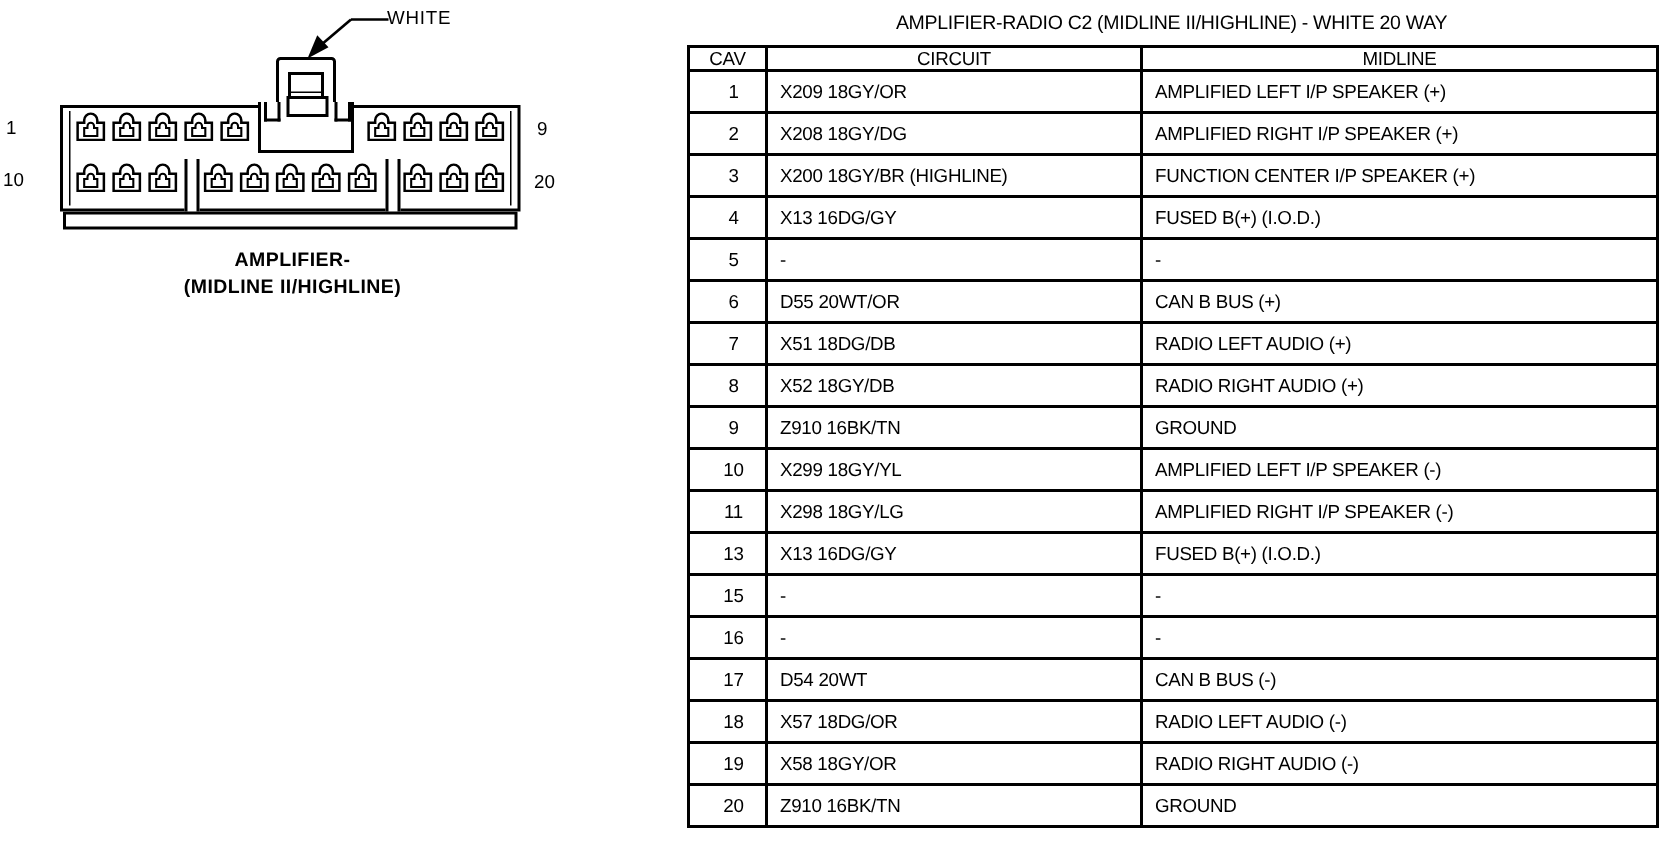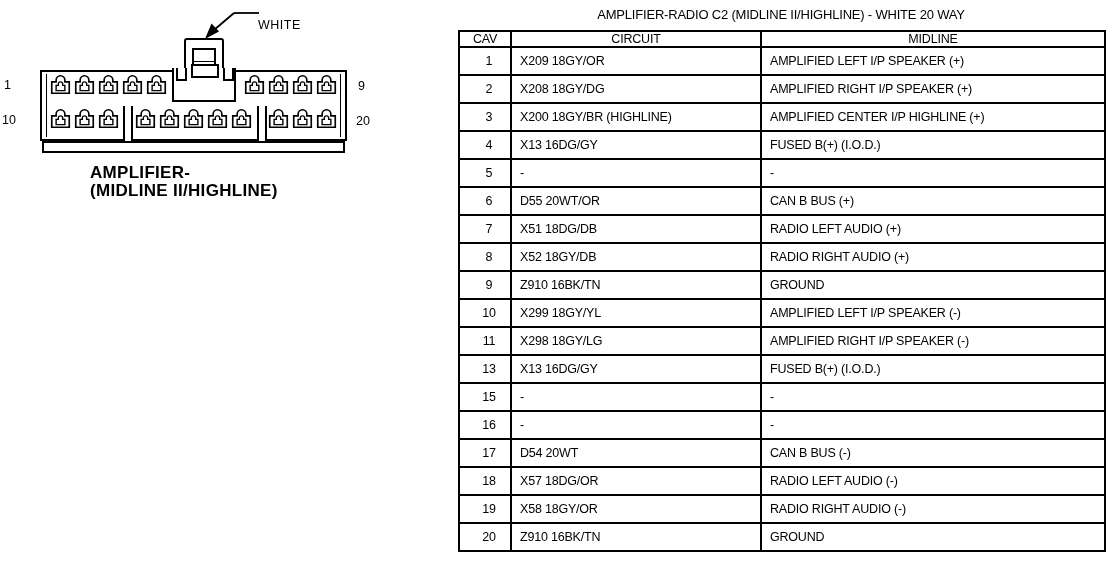--- a/index.html
+++ b/index.html
@@ -5,21 +5,21 @@
   html,body{margin:0;padding:0;}
   body{
     width:1120px;height:568px;background:#ffffff;
     font-family:"Liberation Sans", sans-serif;color:#000;
     -webkit-font-smoothing:antialiased;
   }
   .canvas{position:relative;width:1120px;height:568px;background:#fff;overflow:hidden;}
 
   
   .diagram{position:absolute;left:0;top:0;width:455px;height:568px;}
-  .white-label{position:absolute;left:258px;top:18px;font-size:12.5px;letter-spacing:.5px;}
+  .white-label{position:absolute;left:258px;top:5px;font-size:12.5px;letter-spacing:.5px;}
   .leader{position:absolute;left:203px;top:9px;}
 
   .latch-outer{position:absolute;left:184px;top:38px;width:36px;height:28px;
     border:2px solid #000;border-radius:3px 3px 0 0;background:#fff;}
   .latch-inner{position:absolute;left:6px;top:8px;width:20px;height:16px;border:2px solid #000;}
   .latch-inner-line{position:absolute;left:0;right:0;bottom:4px;border-top:1.5px solid #000;}
   .latch-stem{position:absolute;left:191px;top:64px;width:24px;height:10px;border:2px solid #000;background:#fff;}
 
   .conn-body{position:absolute;left:40px;top:70px;width:303px;height:67px;border:2px solid #000;background:#fff;}
   .conn-body::before{content:"";position:absolute;left:4px;top:2px;bottom:2px;border-left:1.5px solid #000;}
@@ -40,22 +40,22 @@
   .cavity-divider{position:absolute;top:106px;width:6px;height:45px;background:#fff;
     border-left:2px solid #000;border-right:2px solid #000;}
   .div-1{left:123px;} .div-2{left:257px;}
 
   .side-label{position:absolute;font-size:12.5px;width:26px;}
   .lbl-1{left:4px;top:78px;text-align:left;}
   .lbl-10{left:2px;top:113px;text-align:left;}
   .lbl-9{left:358px;top:79px;}
   .lbl-20{left:356px;top:114px;}
 
-  .caption{position:absolute;left:90px;top:164px;width:210px;text-align:left;
-    font-weight:bold;font-size:17px;line-height:17.5px;letter-spacing:.3px;}
+  .caption{position:absolute;left:90px;top:164px;width:210px;text-align:center;
+    font-weight:bold;font-size:13px;line-height:17.5px;letter-spacing:.3px;}
 
   
   .table-area{position:absolute;left:458px;top:0;width:646px;}
   .table-title{position:absolute;left:0;top:7px;width:646px;text-align:center;
     font-size:13px;letter-spacing:-0.2px;white-space:nowrap;}
   table.pinout{position:absolute;left:0;top:30px;width:646px;height:522px;
     border-collapse:collapse;table-layout:fixed;border-radius:11px;}
   table.pinout th, table.pinout td{
     border:2px solid #000;font-size:12.5px;font-weight:normal;
     letter-spacing:-0.2px;padding:0 0 0 8px;white-space:nowrap;overflow:hidden;}
@@ -221,21 +221,21 @@
             <td class="col-function">AMPLIFIED LEFT I/P SPEAKER (+)</td>
           </tr>
           <tr>
             <td class="col-cav">2</td>
             <td class="col-circuit">X208 18GY/DG</td>
             <td class="col-function">AMPLIFIED RIGHT I/P SPEAKER (+)</td>
           </tr>
           <tr>
             <td class="col-cav">3</td>
             <td class="col-circuit">X200 18GY/BR (HIGHLINE)</td>
-            <td class="col-function">AMPLIFIED CENTER I/P HIGHLINE (+)</td>
+            <td class="col-function">FUNCTION CENTER I/P SPEAKER (+)</td>
           </tr>
           <tr>
             <td class="col-cav">4</td>
             <td class="col-circuit">X13 16DG/GY</td>
             <td class="col-function">FUSED B(+) (I.O.D.)</td>
           </tr>
           <tr>
             <td class="col-cav">5</td>
             <td class="col-circuit">-</td>
             <td class="col-function">-</td>

